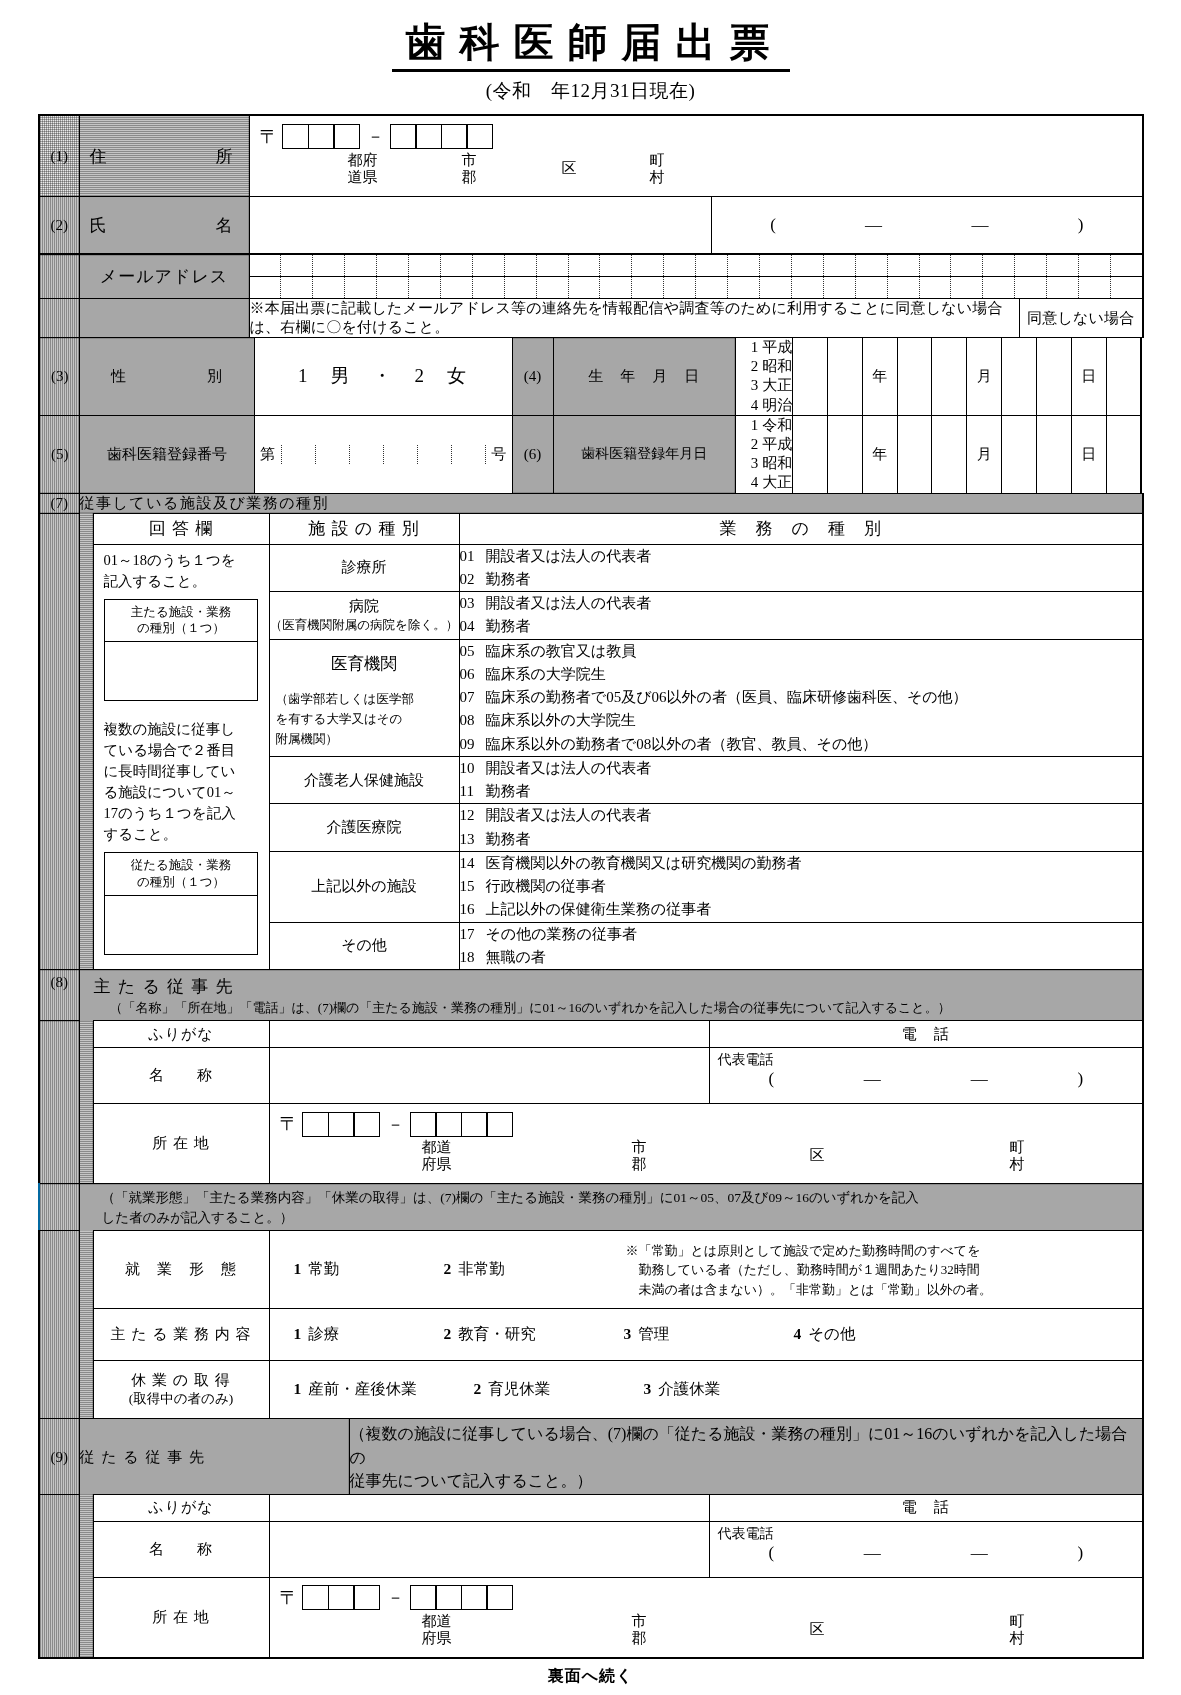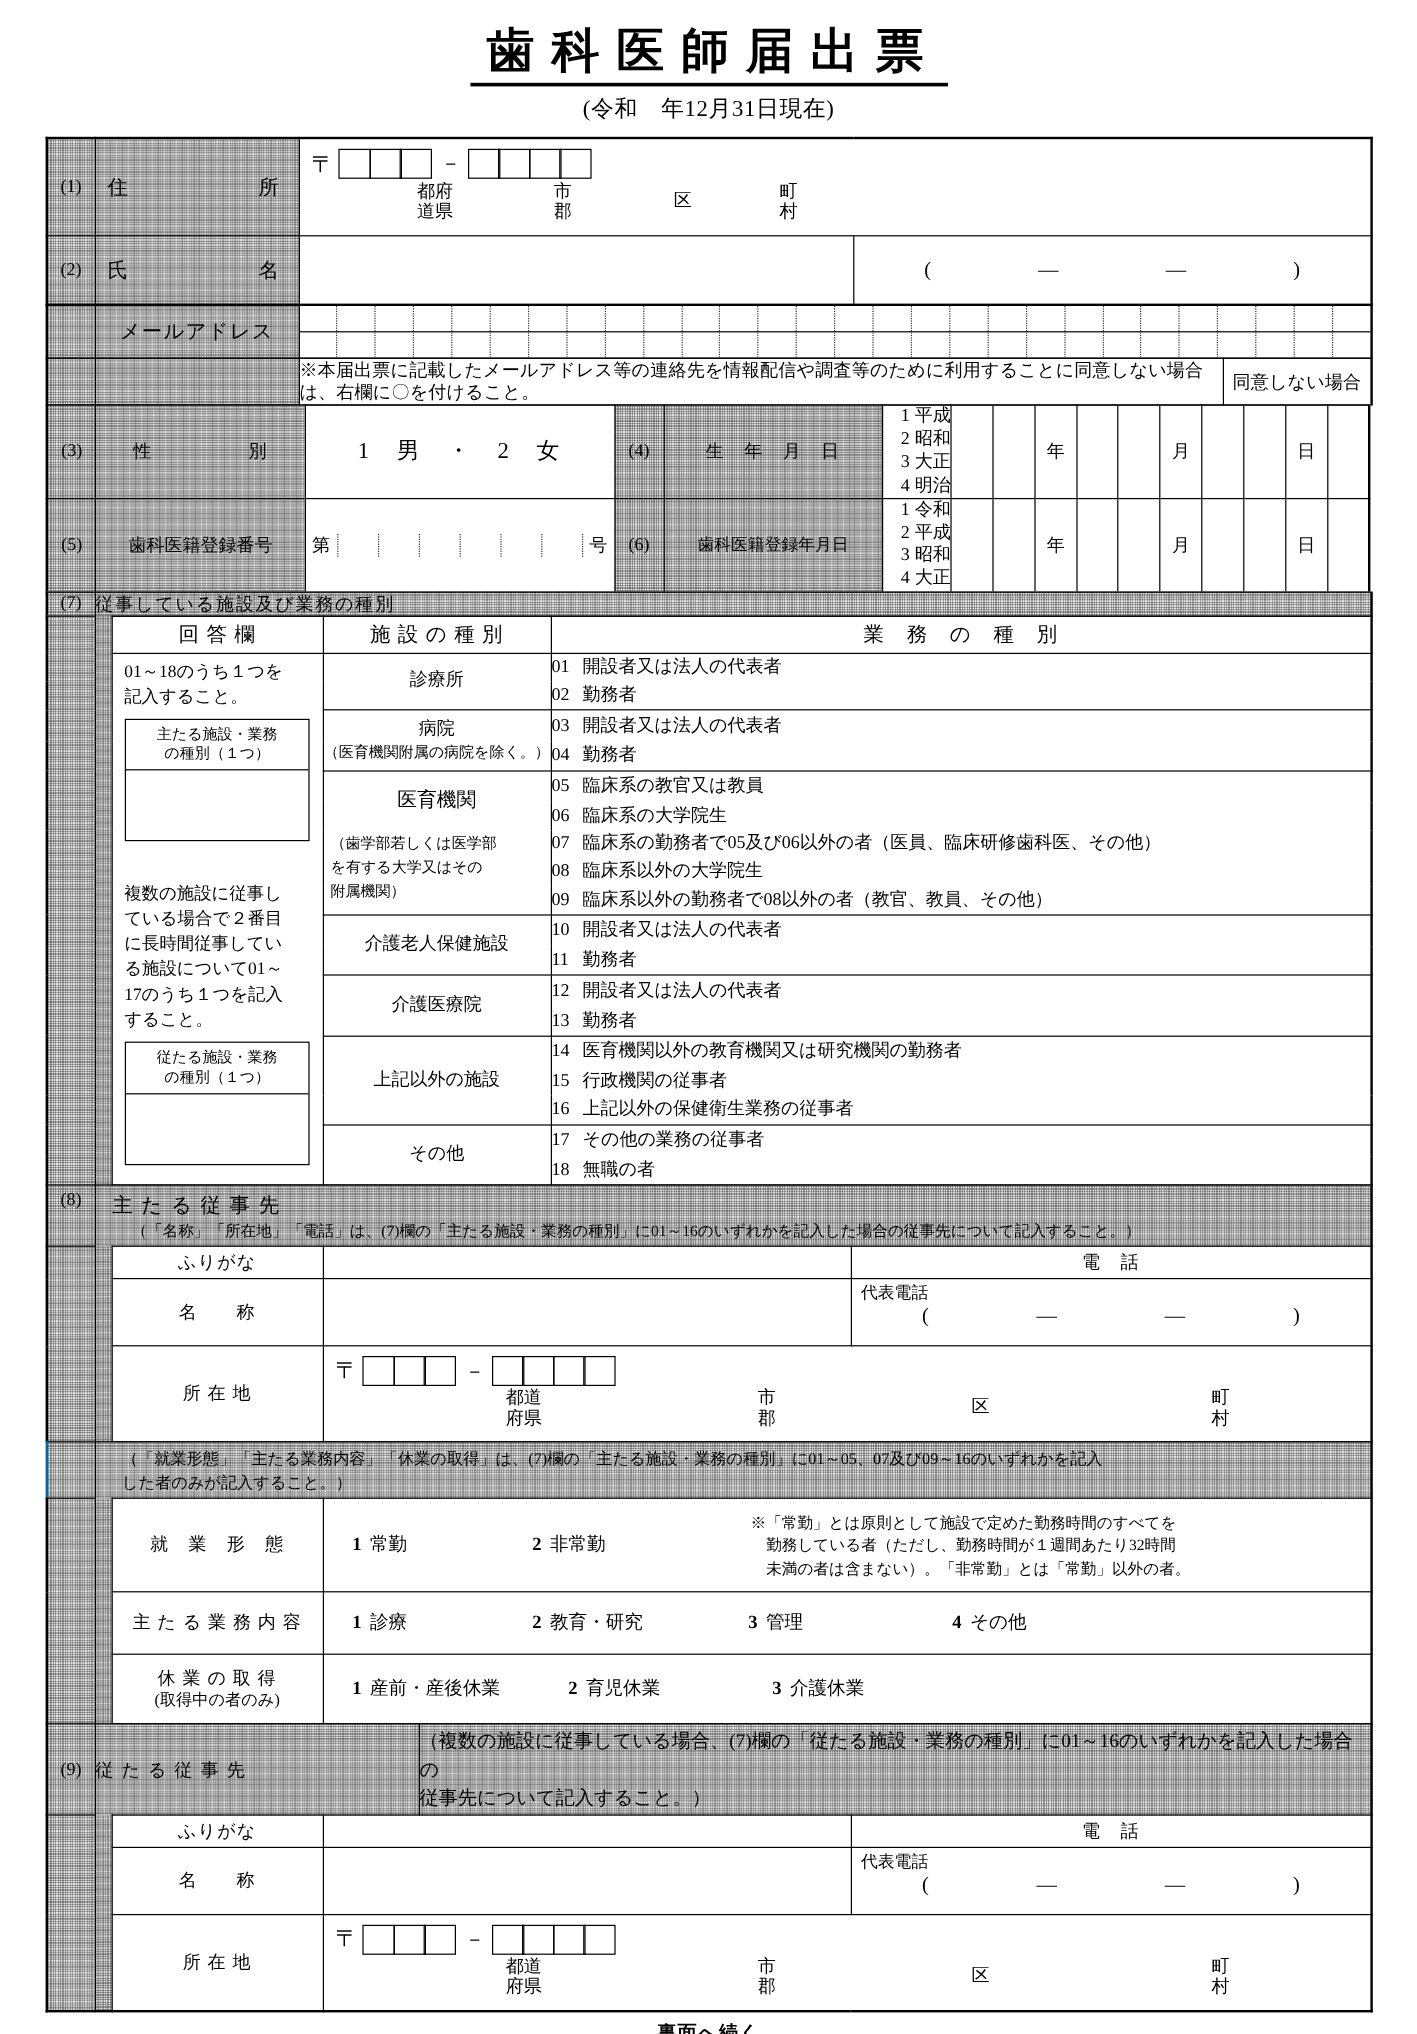--- a/index.html
+++ b/index.html
@@ -131,21 +131,21 @@
 
   
   .sec-head {
     font-size: 17px;
     padding: 5px 0 5px 14px;
     letter-spacing: 1.5px;
   }
   .ansbox-note { font-size: 14.5px; line-height: 1.45; padding: 5px 8px 0 10px; }
   .ansbox {
     border: 1.5px solid #000;
-    margin: 7px auto 16px auto;
+    margin: 7px auto 0 auto;
     width: 152px;
   }
   .ansbox .cap {
     font-size: 12.5px; text-align: center; line-height: 1.35;
     padding: 4px 2px 4px 2px;
     border-bottom: 1.5px solid #000;
   }
   .ansbox .blank { height: 58px; }
   .fac {
     text-align: center; font-size: 16.5px; line-height: 1.4; padding: 4px 4px;

